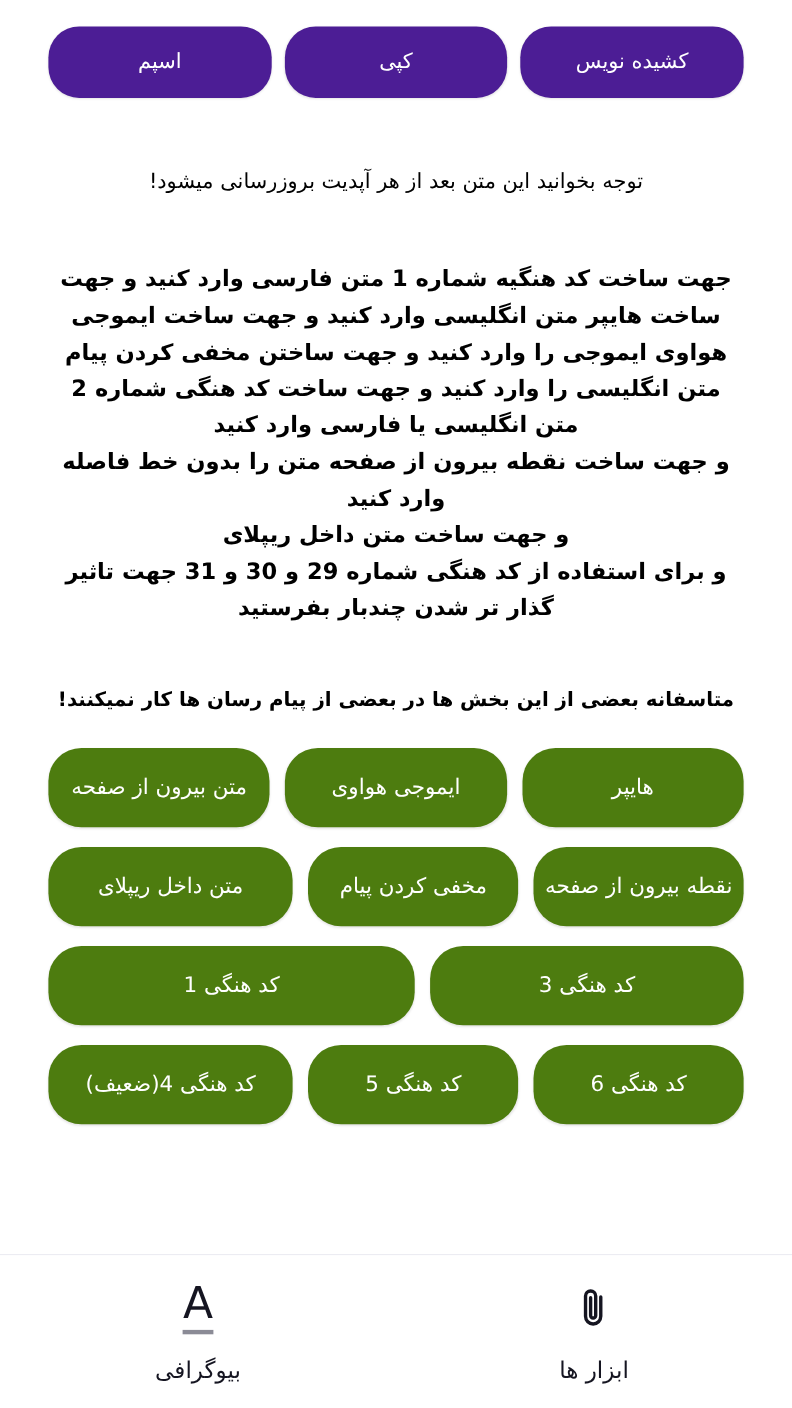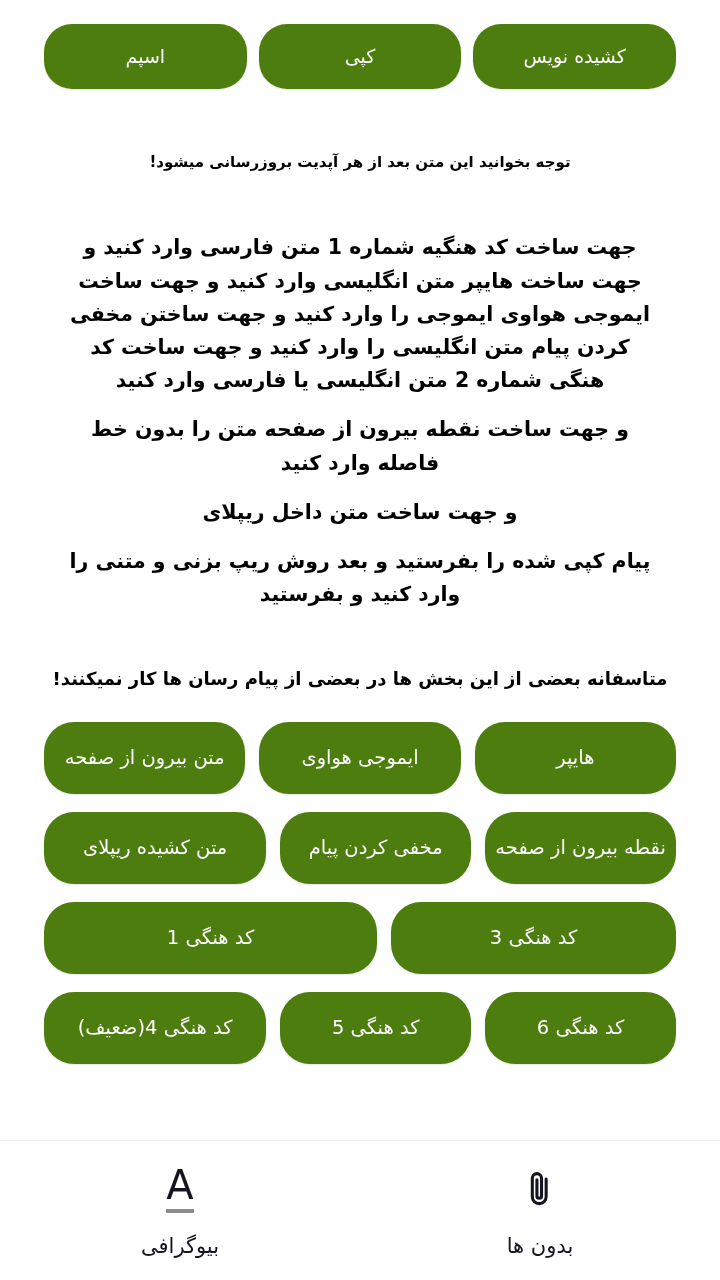--- a/index.html
+++ b/index.html
@@ -26,50 +26,50 @@
   
   .pill-row {
     display: flex;
     flex-direction: row;
     justify-content: space-between;
     gap: 12px;
     margin-bottom: 6px;
   }
   .pill {
     flex: 1 1 0;
-    background: #4d7c0f;
+    background: #4c1d95;
     color: #ffffff;
     border-radius: 28px;
     text-align: center;
     font-size: 19px;
     padding: 22px 6px;
     line-height: 1.1;
     white-space: nowrap;
     overflow: hidden;
     box-shadow: 0 1px 2px rgba(0,0,0,0.10);
   }
 
   
   .notice {
     text-align: center;
-    font-size: 15px;
-    font-weight: bold;
+    font-size: 19px;
+    font-weight: normal;
     color: #000000;
     margin: 62px 0 0 0;
     line-height: 1.5;
   }
   .body-block {
     margin: 58px 0 0 0;
     text-align: center;
     font-size: 20.5px;
     font-weight: bold;
     color: #000000;
     line-height: 1.62;
   }
-  .body-block p { margin: 16px; }
+  .body-block p { margin: 0; }
   .notice2 {
     text-align: center;
     font-size: 18px;
     font-weight: bold;
     color: #000000;
     margin: 54px 0 0 0;
     line-height: 1.5;
   }
 
   
@@ -157,37 +157,37 @@
       <div class="pill">کپی</div>
       <div class="pill">اسپم</div>
     </div>
 
     <div class="notice">توجه بخوانید این متن بعد از هر آپدیت بروزرسانی میشود!</div>
 
     <div class="body-block">
       <p>جهت ساخت کد هنگیه شماره 1  متن فارسی وارد کنید و جهت ساخت هایپر متن انگلیسی وارد کنید و جهت ساخت ایموجی هواوی ایموجی را وارد کنید و جهت ساختن مخفی کردن پیام متن انگلیسی را وارد کنید و جهت ساخت کد هنگی شماره 2 متن انگلیسی یا فارسی وارد کنید</p>
       <p>و جهت ساخت نقطه بیرون از صفحه متن را بدون خط فاصله وارد کنید</p>
       <p>و جهت ساخت متن داخل ریپلای</p>
-      <p>پیام کپی شده را بفرستید و بعد روش ریپ بزنی و متنی را وارد کنید و بفرستید</p>
+      <p>و برای استفاده از کد هنگی شماره 29 و 30 و 31 جهت تاثیر گذار تر شدن چندبار بفرستید</p>
     </div>
 
     <div class="notice2">متاسفانه بعضی از این بخش ها در بعضی از پیام رسان ها کار نمیکنند!</div>
 
     <div class="btn-grid">
 
       <div class="btn-grid-row">
         <div class="gbtn">هایپر</div>
         <div class="gbtn">ایموجی هواوی</div>
         <div class="gbtn">متن بیرون از صفحه</div>
       </div>
 
       <div class="btn-grid-row">
         <div class="gbtn">نقطه بیرون از صفحه</div>
         <div class="gbtn">مخفی کردن پیام</div>
-        <div class="gbtn wide">متن کشیده ریپلای</div>
+        <div class="gbtn wide">متن داخل ریپلای</div>
       </div>
 
       <div class="btn-grid-row">
         <div class="gbtn">کد هنگی 3</div>
         <div class="gbtn wide">کد هنگی 1</div>
       </div>
 
       <div class="btn-grid-row">
         <div class="gbtn">کد هنگی 6</div>
         <div class="gbtn">کد هنگی 5</div>
@@ -208,17 +208,17 @@
     </div>
 
     <div class="nav-item">
       <div class="nav-pill">
         <span>
           <svg width="30" height="40" viewBox="0 0 18 26" fill="none" stroke="#151521" stroke-width="2">
             <path d="M13 6.5v11.5a4.5 4.5 0 0 1-9 0V6a3 3 0 0 1 6 0v11.5a1.5 1.5 0 0 1-3 0V7" stroke-linecap="round"></path>
           </svg>
         </span>
       </div>
-      <div class="nav-label">بدون ها</div>
+      <div class="nav-label">ابزار ها</div>
     </div>
 
   </div>
 </div>
 
 </body></html>

